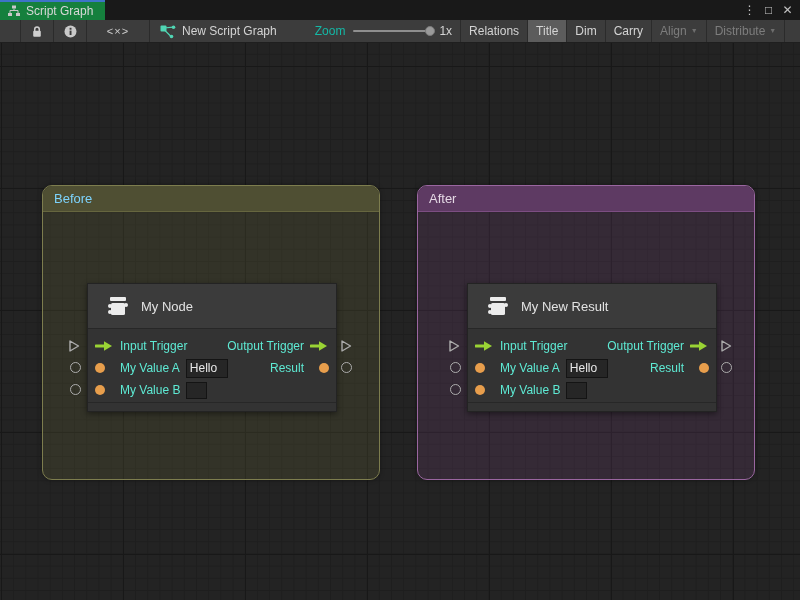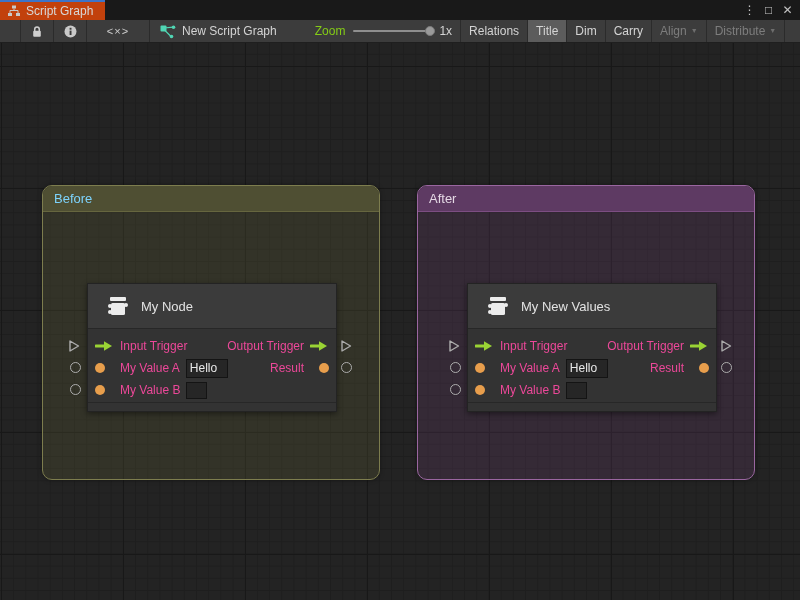--- a/index.html
+++ b/index.html
@@ -2,21 +2,21 @@
 <html><head>
 <meta charset="utf-8">
 <style>
   html,body{margin:0;padding:0;background:#111;}
   .app{position:relative;width:800px;height:600px;overflow:hidden;
        font-family:"Liberation Sans",sans-serif;background:#232323;
        -webkit-font-smoothing:antialiased;}
   
   .tabbar{position:absolute;left:0;top:0;width:800px;height:20px;background:#191919;
           display:flex;align-items:stretch;}
-  .tab{display:flex;align-items:center;gap:6px;padding:0 12px 0 8px;background:#c2410c;
+  .tab{display:flex;align-items:center;gap:6px;padding:0 12px 0 8px;background:#15803d;
        border-top:2px solid #3d74c7;color:#d8d8d8;font-size:12px;box-sizing:border-box;}
   .wincontrols{margin-left:auto;display:flex;align-items:center;gap:4px;padding-right:5px;
                color:#c4c4c4;font-size:12px;}
   .wincontrols span{width:15px;text-align:center;cursor:default;}
   
   .toolbar{position:absolute;left:0;top:20px;width:800px;height:22px;background:#3c3c3c;
            border-bottom:1px solid #1f1f1f;display:flex;align-items:center;color:#d4d4d4;
            font-size:12px;white-space:nowrap;overflow:hidden;}
   .tb-sep{width:1px;height:22px;background:#2b2b2b;flex:none;}
   .tb-btn{display:flex;align-items:center;justify-content:center;height:22px;flex:none;}
@@ -60,21 +60,21 @@
         border:1px solid #232323;box-sizing:border-box;z-index:3;
         box-shadow:0 2px 6px rgba(0,0,0,0.45);}
   .n-before{left:87px;} .n-after{left:467px;}
   .node-header{height:44px;background:#3b3b3b;border-bottom:1px solid #272727;
                display:flex;align-items:center;gap:10px;padding-left:17px;}
   .node-title{color:#e2e2e2;font-size:13px;}
   .ports{padding-top:6px;}
   .prow{height:22px;display:flex;align-items:center;padding:0 7px;}
   .pleft{display:flex;align-items:center;gap:6px;}
   .pright{margin-left:auto;display:flex;align-items:center;gap:6px;}
-  .plabel{color:#ec4899;font-size:12px;}
+  .plabel{color:#5eead4;font-size:12px;}
   .dot{width:10px;height:10px;border-radius:50%;background:#e89e4c;flex:none;}
   .icon-slot{width:19px;display:flex;justify-content:flex-start;flex:none;}
   .field{height:17px;background:#262626;border:1px solid #141414;color:#e8e8e8;
          font-family:"Liberation Sans",sans-serif;font-size:12px;padding:0 3px;
          box-sizing:content-box;outline:none;}
   .field.small{width:13px;height:15px;}
   .field.hello{width:34px;}
   .node-footer{position:absolute;left:0;right:0;bottom:0;height:8px;background:#333333;
                border-top:1px solid #272727;}
   
@@ -128,21 +128,21 @@
     <div class="graph-btn">
       <svg width="16" height="15" viewBox="0 0 16 15">
         <path d="M4 4 L13 3.2 M4 5.5 L11 12.5" stroke="#50d6b4" stroke-width="1.2" fill="none"></path>
         <rect x="0.5" y="1.5" width="6" height="6" rx="1" fill="#50d6b4"></rect>
         <circle cx="13.5" cy="3.2" r="1.8" fill="#50d6b4"></circle>
         <circle cx="11.5" cy="12.5" r="1.8" fill="#50d6b4"></circle>
       </svg>
       <span>New Script Graph</span>
     </div>
     <div class="zoom-wrap">
-      <span style="color:#84cc16;">Zoom</span>
+      <span style="color:#14b8a6;">Zoom</span>
       <div class="zoom-track">
         <div class="zoom-handle"></div>
       </div>
       <span>1x</span>
     </div>
     <div class="tb-right">
       <div class="tgl">
           <span>Relations</span>
         </div>
       <div class="tgl active">
@@ -242,21 +242,21 @@
 
     <div class="node n-after">
       <div class="node-header">
         <svg width="26" height="26" viewBox="0 0 26 26">
           <rect x="5" y="4" width="16" height="4" rx="1" fill="#ececec"></rect>
           <rect x="6" y="10" width="14" height="12" rx="1.5" fill="#ececec"></rect>
           <circle cx="5" cy="13" r="2" fill="#ececec"></circle>
           <circle cx="5" cy="19" r="2" fill="#ececec"></circle>
           <circle cx="21" cy="12" r="2" fill="#ececec"></circle>
         </svg>
-        <span class="node-title">My New Values</span>
+        <span class="node-title">My New Result</span>
       </div>
       <div class="ports">
         <div class="prow">
           <div class="pleft">
             <span class="icon-slot">
               <svg width="18" height="12" viewBox="0 0 18 12">
                   <path d="M1 6 H10" stroke="#9ad334" stroke-width="3.2" stroke-linecap="round"></path>
                   <path d="M9 1.2 L17 6 L9 10.8 Z" fill="#9ad334"></path>
                 </svg>
             </span>

